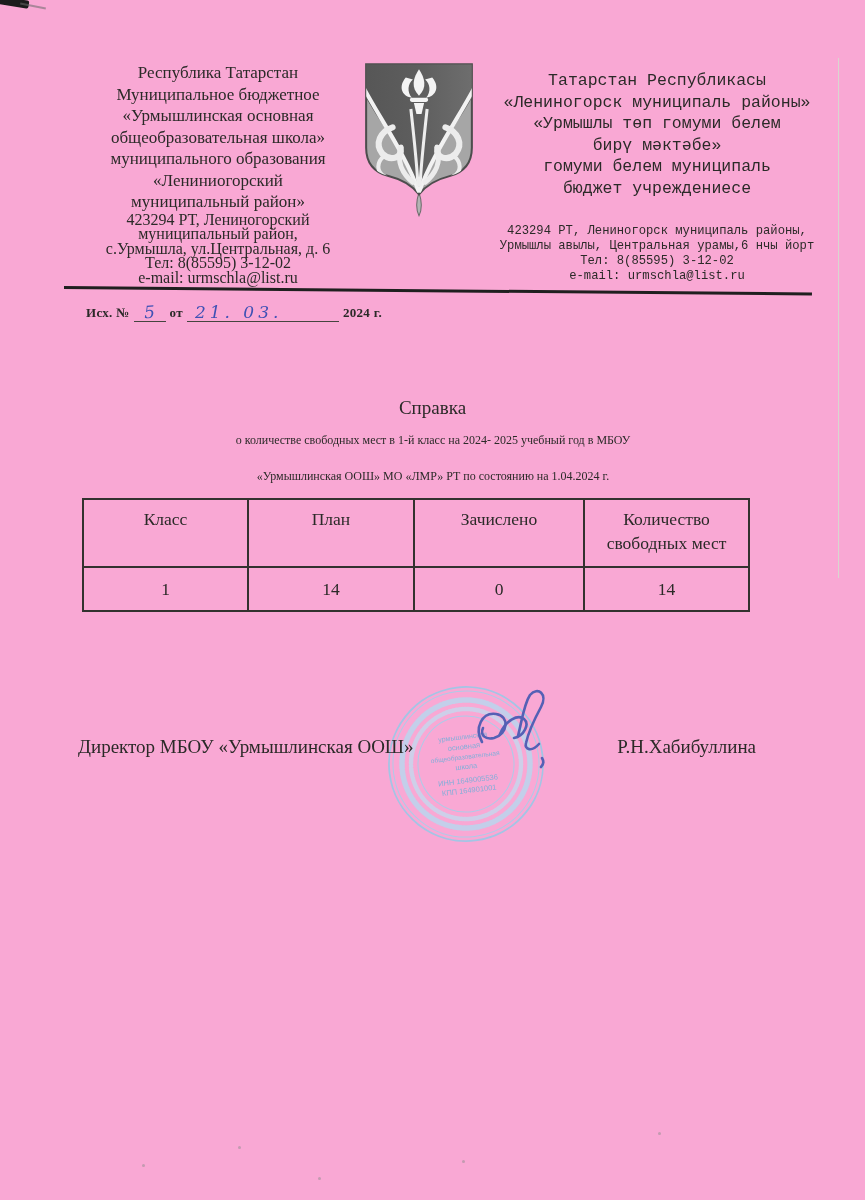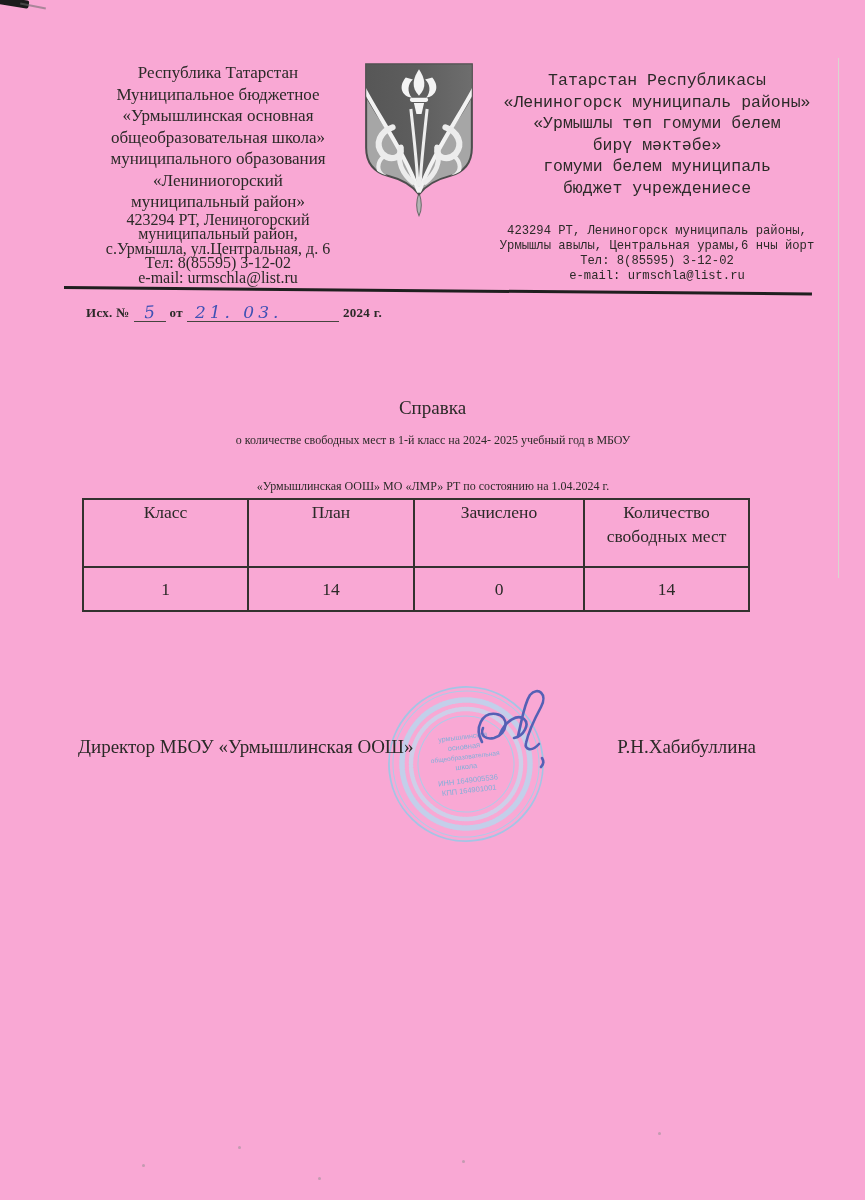--- a/index.html
+++ b/index.html
@@ -25,24 +25,24 @@
   .ref-line { position:absolute; left:86px; top:301px; font-size:13px; font-weight:bold; letter-spacing:.3px; white-space:nowrap; }
   .hand { font-family:"DejaVu Serif", serif; font-style:italic; font-weight:normal; color:#3f51b5; font-size:17px; }
   .blank-num { display:inline-block; width:32px; border-bottom:1.4px solid #45443f; text-align:center; margin:0 4px; }
   .blank-num .hand { display:inline-block; transform:rotate(-4deg); position:relative; top:1px; }
   .blank-date { display:inline-block; width:152px; border-bottom:1.4px solid #45443f; padding-left:8px; margin:0 4px; }
   .blank-date .hand { letter-spacing:4px; position:relative; top:1px; }
   
   .title { position:absolute; left:0; top:397px; width:865px; text-align:center; font-size:19px; }
   .body-line { position:absolute; left:82px; width:702px; text-align:center; font-size:12px; }
   .body-line.l1 { top:433px; }
-  .body-line.l2 { top:479px; }
+  .body-line.l2 { top:469px; }
   .doc-table { position:absolute; left:82px; top:498px; border-collapse:collapse; }
   .doc-table th, .doc-table td { border:2px solid #33322f; text-align:center; vertical-align:top; font-weight:normal; font-size:17.5px; line-height:24px; }
-  .doc-table th { height:68px; }
+  .doc-table th { height:68px; padding-top:7px; }
   .doc-table td { height:44px; padding-top:9px; }
   .c0 { width:165px; } .c1 { width:166px; } .c2 { width:170px; } .c3 { width:165px; }
   
   .sign-row { position:absolute; left:78px; top:736px; width:678px; display:flex; justify-content:space-between; font-size:19px; }
   .stamp { position:absolute; left:381px; top:679px; width:170px; height:170px; }
   .stamp text { font-family:"Liberation Sans", sans-serif; fill:#83aed9; }
   .signature-svg { position:absolute; left:466px; top:686px; width:108px; height:98px; }
 </style>
 </head>
 <body>

